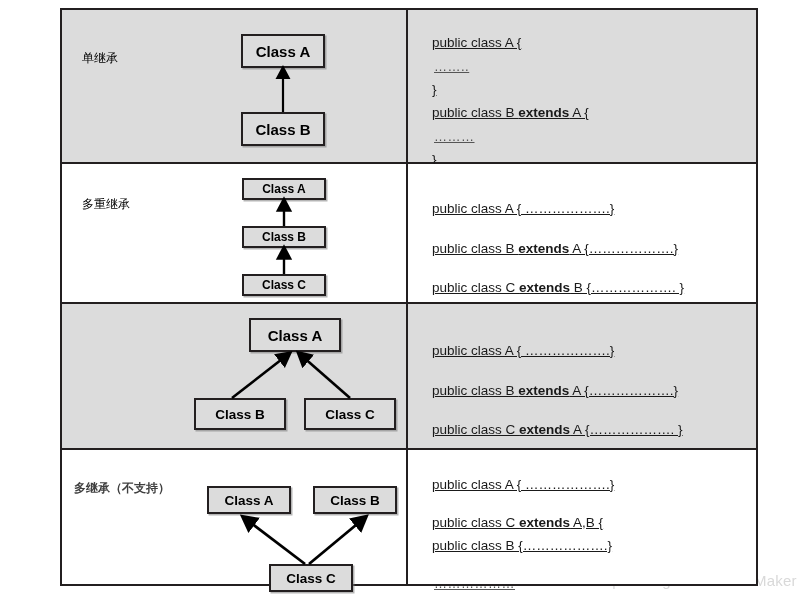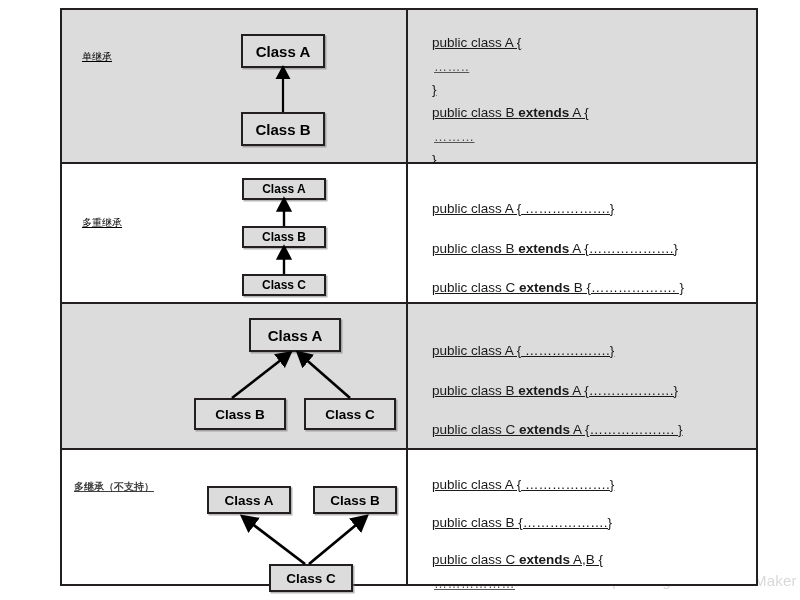--- a/index.html
+++ b/index.html
@@ -52,25 +52,24 @@
   }
   .cell-right {
     position: absolute; left: 346px; top: 0;
     width: 348px; height: 100%;
     box-sizing: border-box;
   }
 
   
   .label {
     position: absolute;
-    font-size: 10px;
+    font-size: 12px;
     color: #000;
     white-space: nowrap;
     font-family: "DejaVu Sans", sans-serif;
-    text-decoration: underline;
   }
   .label.red { color: #404040; font-weight: bold; }
 
   
   .cbox {
     position: absolute;
     background: #dcdcdc;
     border: 2px solid #231f20;
     box-sizing: border-box;
     display: flex; align-items: center; justify-content: center;
@@ -131,21 +130,21 @@
           <div class="code-line" style="margin-bottom:4px;">}</div>
           <div class="code-line" style="margin-bottom:8px;"><span>public class B </span><b>extends</b><span> A {</span></div>
           <div class="code-line tiny-dots" style="margin-left:12px; margin-bottom:3px;">………</div>
           <div class="code-line">}</div>
         </div>
       </div>
     </div>
 
     <div class="row r2 plain sep">
       <div class="cell-left">
-        <div class="label" style="left:20px; top:52px;">多重继承</div>
+        <div class="label" style="left:20px; top:32px;">多重继承</div>
 
         <div class="cbox small" style="left:180px; top:14px; width:84px; height:22px;">Class A</div>
         <div class="cbox small" style="left:180px; top:62px; width:84px; height:22px;">Class B</div>
         <div class="cbox small" style="left:180px; top:110px; width:84px; height:22px;">Class C</div>
 
         <svg class="arrows" width="346" height="140">
           <defs>
             <marker id="ah2" markerWidth="8" markerHeight="8" refX="3.2" refY="4" orient="auto" markerUnits="strokeWidth">
               <path d="M0,0.6 L0,7.4 L6.4,4 z" fill="#000"></path>
             </marker>
@@ -206,22 +205,22 @@
             </marker>
           </defs>
           <line x1="243" y1="114" x2="185" y2="70" stroke="#000" stroke-width="2.8" marker-end="url(#ah4)"></line>
           <line x1="247" y1="114" x2="300" y2="70" stroke="#000" stroke-width="2.8" marker-end="url(#ah4)"></line>
         </svg>
       </div>
 
       <div class="cell-right">
         <div class="code" style="left:14px; top:18px;">
           <div class="code-line" style="margin-bottom:24px;">public class A { ……………….}</div>
+          <div class="code-line" style="margin-bottom:6px;"><span>public class C </span><b>extends</b><span>  A,B {</span></div>
           <div class="code-line" style="margin-bottom:24px;">public class B {……………….}</div>
-          <div class="code-line" style="margin-bottom:6px;"><span>public class C </span><b>extends</b><span>  A,B {</span></div>
           <div class="code-line tiny-dots" style="margin-left:12px; margin-bottom:4px;">………………</div>
           <div class="code-line"><span>}</span><span class="red" style="font-family:'DejaVu Sans',sans-serif;"> // Java  不支持多继承</span></div>
         </div>
       </div>
     </div>
 
   </div>
 </div>
 
 </body></html>

